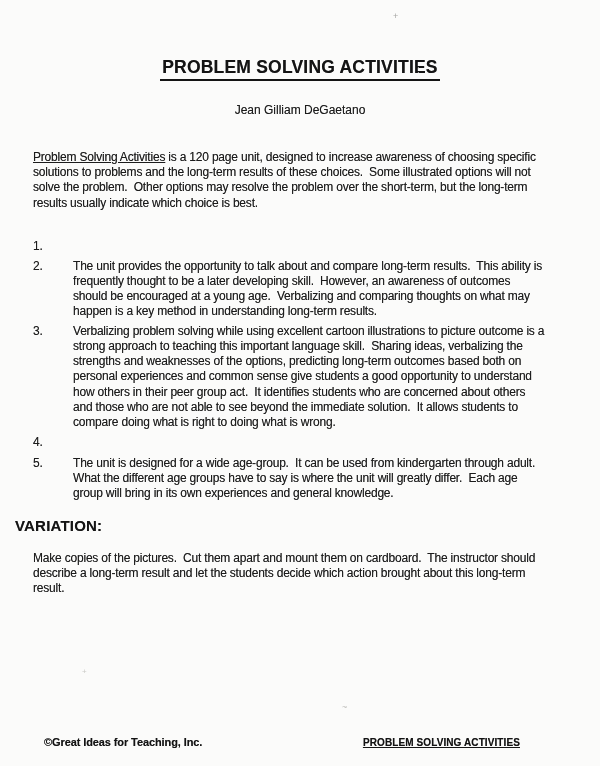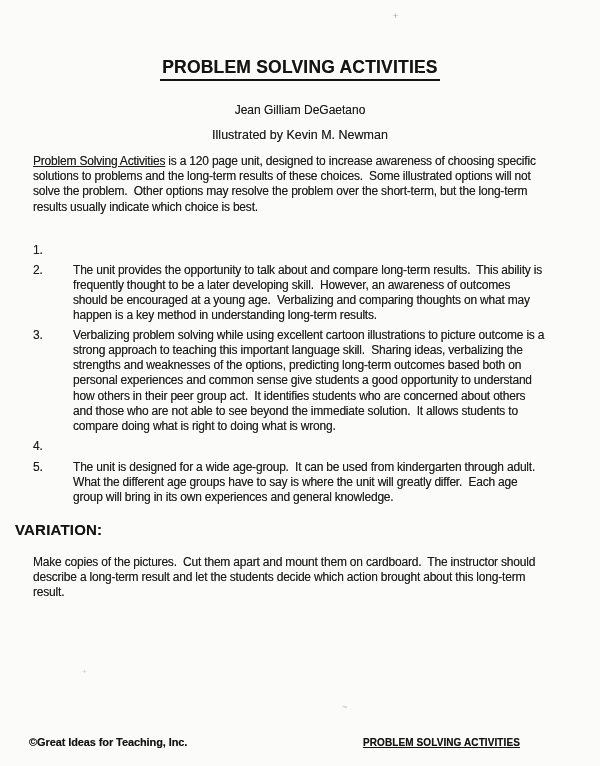--- a/index.html
+++ b/index.html
@@ -37,21 +37,21 @@
   .illustrator {
     margin-top: 11px;
     font-size: 12.5px;
   }
   .body-text {
     font-size: 12px;
     line-height: 15.2px;
     letter-spacing: -0.2px;
   }
   .intro {
-    margin: 12px 0 0 33px;
+    margin: 33px 0 0 33px;
     width: 510px;
   }
   .lead-underline {
     text-decoration: underline;
   }
   .list {
     margin-top: 28px;
   }
   .item {
     display: flex;
@@ -70,21 +70,21 @@
     font-weight: bold;
     letter-spacing: 0.2px;
     color: #141414;
   }
   .variation-text {
     margin: 17px 0 16px 33px;
     width: 505px;
   }
   .footer {
     position: absolute;
-    left: 29px;
+    left: 44px;
     right: 80px;
     bottom: 18px;
     display: flex;
     justify-content: space-between;
     align-items: baseline;
   }
   .footer-left {
     font-weight: bold;
     font-size: 11px;
     letter-spacing: -0.1px;
@@ -116,21 +116,20 @@
   <span class="artifact artifact-1">+</span>
   <span class="artifact artifact-2">:</span>
   <span class="artifact artifact-3">~</span>
   <span class="artifact artifact-4">+</span>
 
   <div class="header">
     <div>
       <span class="title">PROBLEM SOLVING ACTIVITIES</span>
     </div>
     <div class="author">Jean Gilliam DeGaetano</div>
-    <div class="illustrator">Illustrated by Kevin M. Newman</div>
   </div>
 
   <p class="intro body-text"><span class="lead-underline">Problem Solving Activities</span><span> is a 120 page unit, designed to increase awareness of choosing specific solutions to problems and the long-term results of these choices.&nbsp; Some illustrated options will not solve the problem.&nbsp; Other options may resolve the problem over the short-term, but the long-term results usually indicate which choice is best.</span></p>
 
   <div class="list">
     <div class="item body-text">
       <span class="num">1.</span>
     </div>
     <div class="item body-text">
       <span class="num">2.</span>

